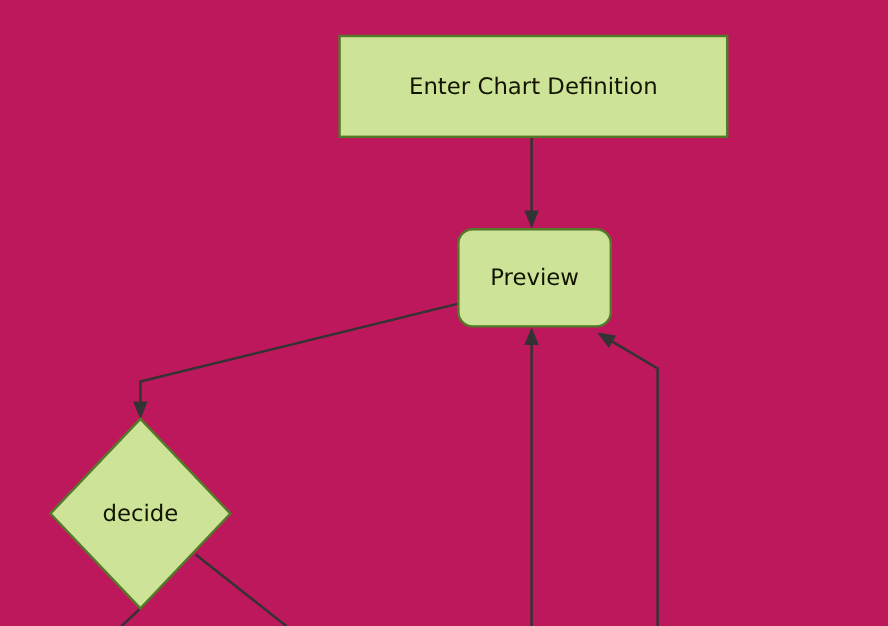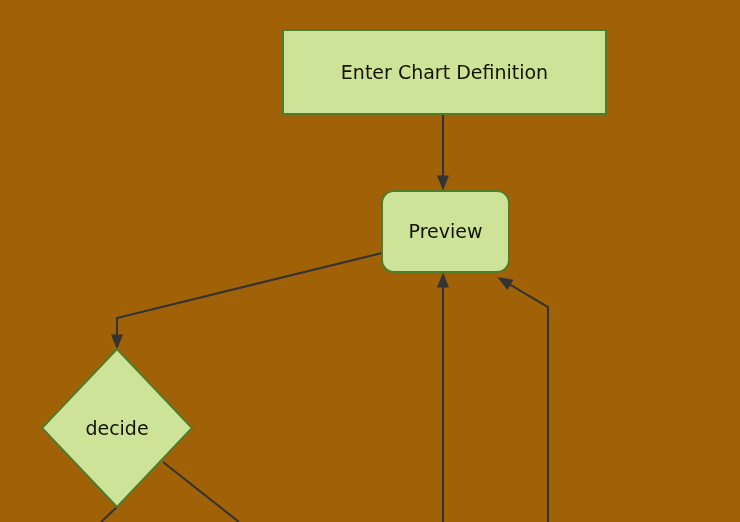--- a/index.html
+++ b/index.html
@@ -7,21 +7,21 @@
     padding: 0;
     background: #ffffff;
   }
   body {
     font-family: "DejaVu Sans", "Liberation Sans", sans-serif;
   }
   #diagram-canvas {
     position: relative;
     width: 740px;
     height: 522px;
-    background: #a16207;
+    background: #be185d;
     overflow: hidden;
   }
   #flow-svg {
     position: absolute;
     top: 0;
     left: 0;
     width: 740px;
     height: 522px;
     display: block;
   }

